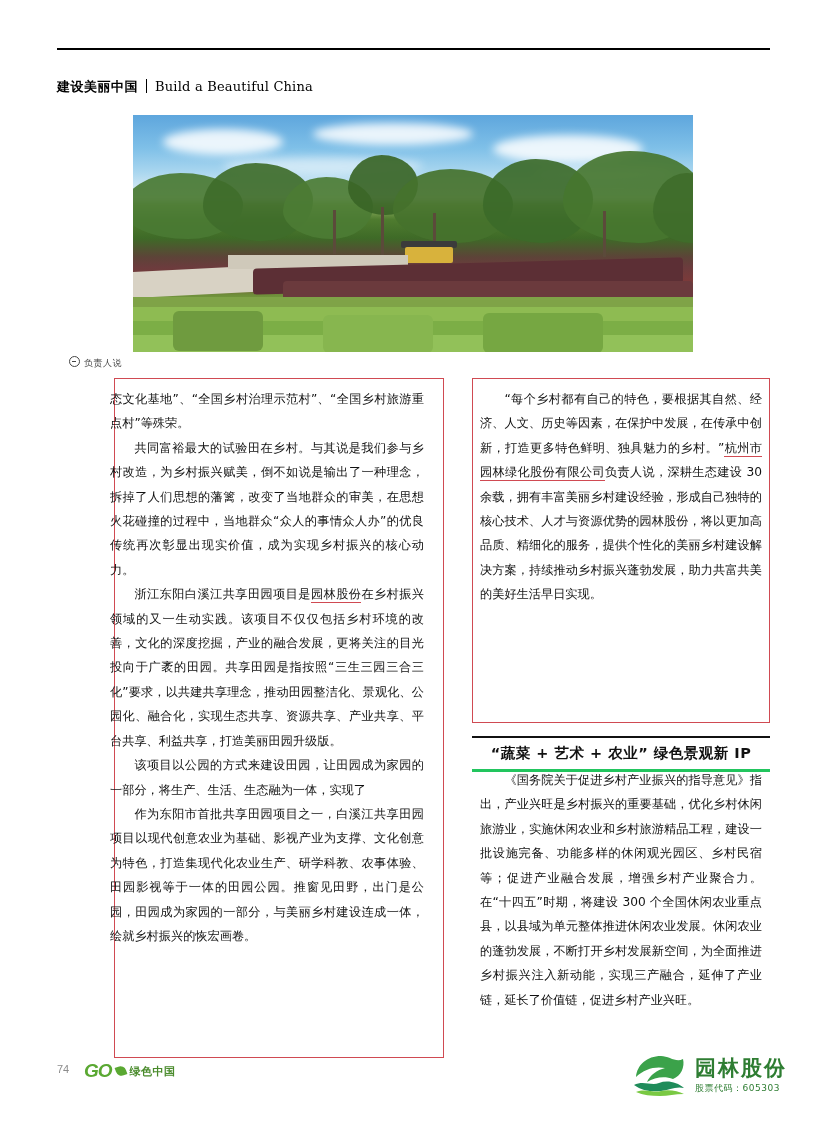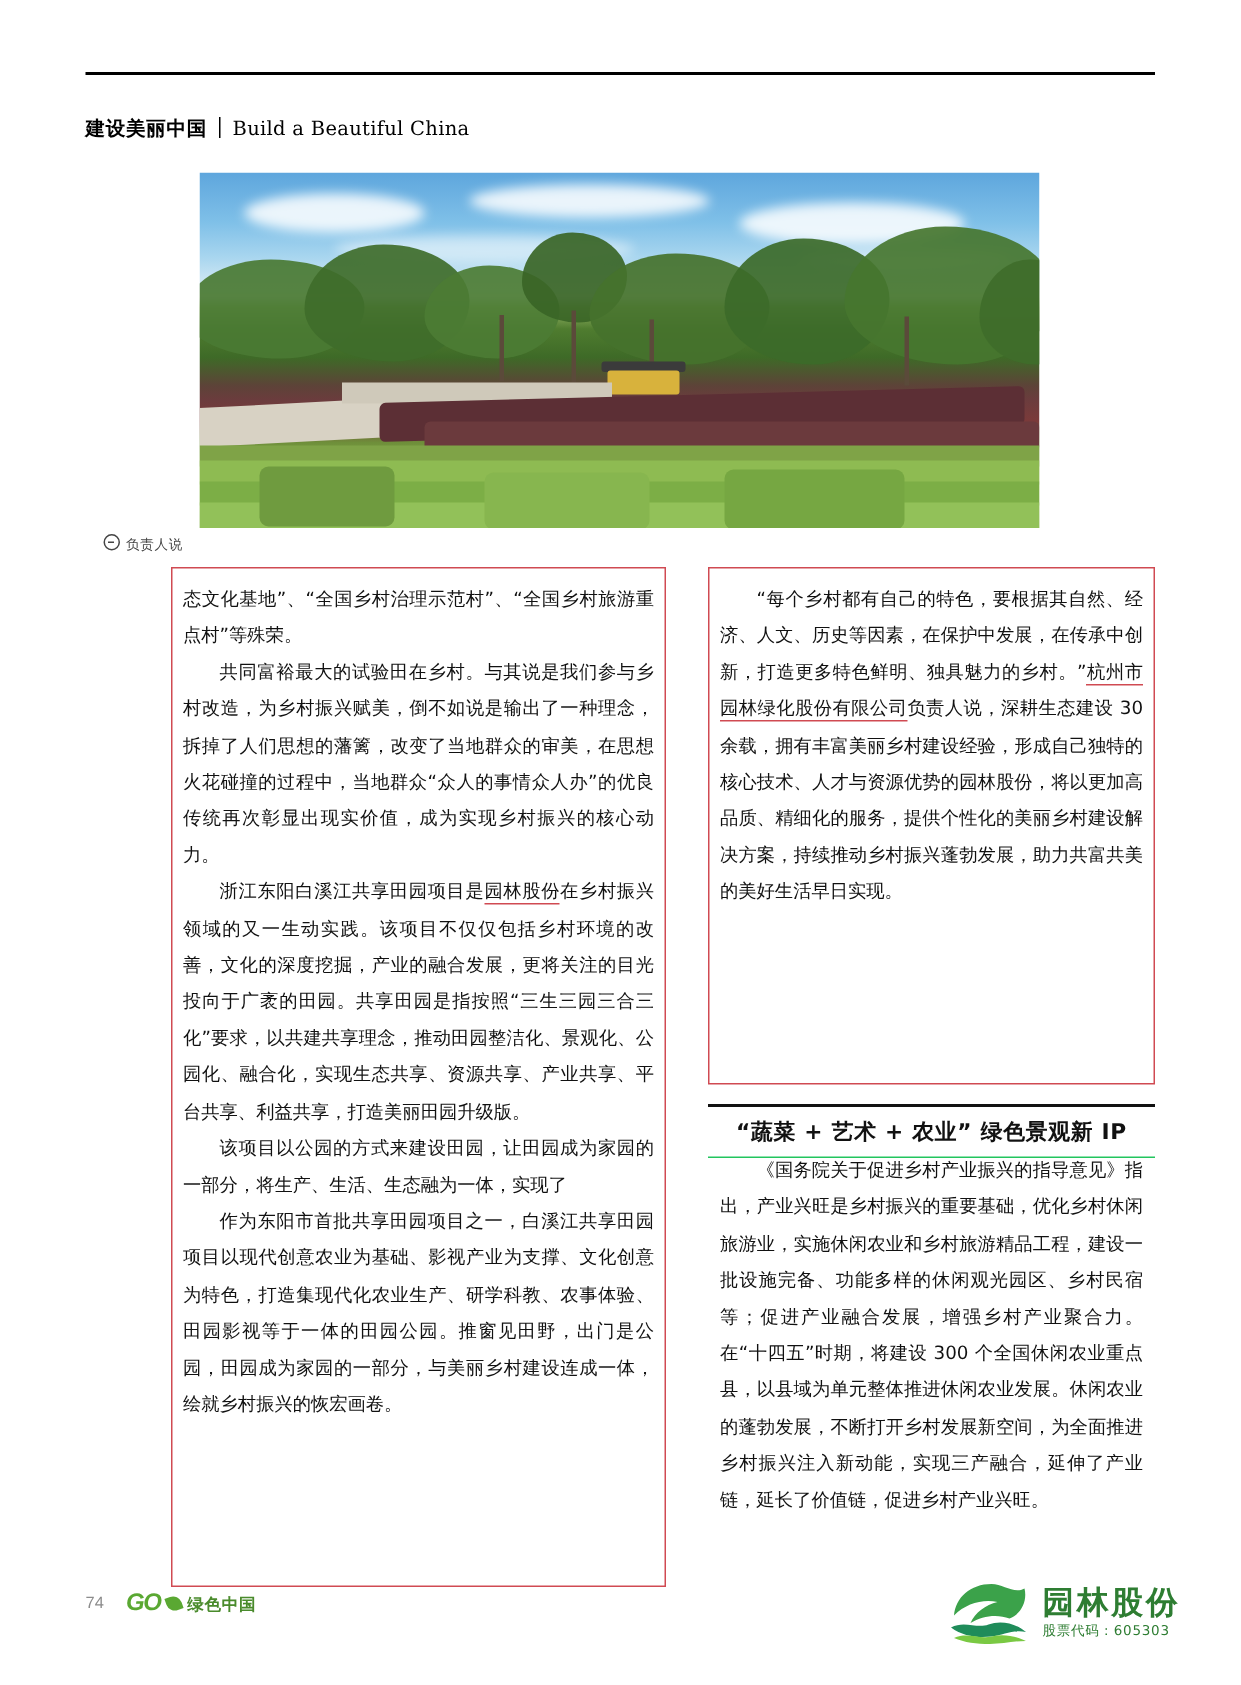--- a/index.html
+++ b/index.html
@@ -196,21 +196,21 @@
     position: absolute;
     box-sizing: border-box;
     font-family: "DejaVu Sans", sans-serif;
     font-size: 12.2px;
     line-height: 24.4px;
     color: #111;
     text-align: justify;
     text-justify: inter-ideograph;
   }
   #left-text {
-    left: 122px;
+    left: 110px;
     top: 387px;
     width: 314px;
   }
   #right-text-top {
     left: 480px;
     top: 387px;
     width: 282px;
   }
   #right-text-bottom {
     left: 480px;
@@ -231,21 +231,21 @@
 
   
   .subhead {
     position: absolute;
     left: 472px;
     top: 736px;
     width: 298px;
     height: 36px;
     box-sizing: border-box;
     border-top: 2px solid #111;
-    border-bottom: 1px solid #22c55e;
+    border-bottom: 3px solid #22c55e;
     display: flex;
     align-items: center;
     justify-content: center;
     font-size: 14.5px;
     font-weight: bold;
     letter-spacing: 0.5px;
     color: #111;
     white-space: nowrap;
   }
 
@@ -265,21 +265,21 @@
     top: 1060px;
     display: flex;
     align-items: center;
     gap: 4px;
     white-space: nowrap;
   }
   .footer-go {
     font-family: "Liberation Sans", sans-serif;
     font-weight: bold;
     font-style: italic;
-    font-size: 16px;
+    font-size: 19px;
     color: #5aa832;
     letter-spacing: -1px;
   }
   .footer-leaf {
     width: 10px;
     height: 10px;
     background: #5aa832;
     border-radius: 0 60% 0 60%;
     transform: rotate(-20deg);
     display: inline-block;

